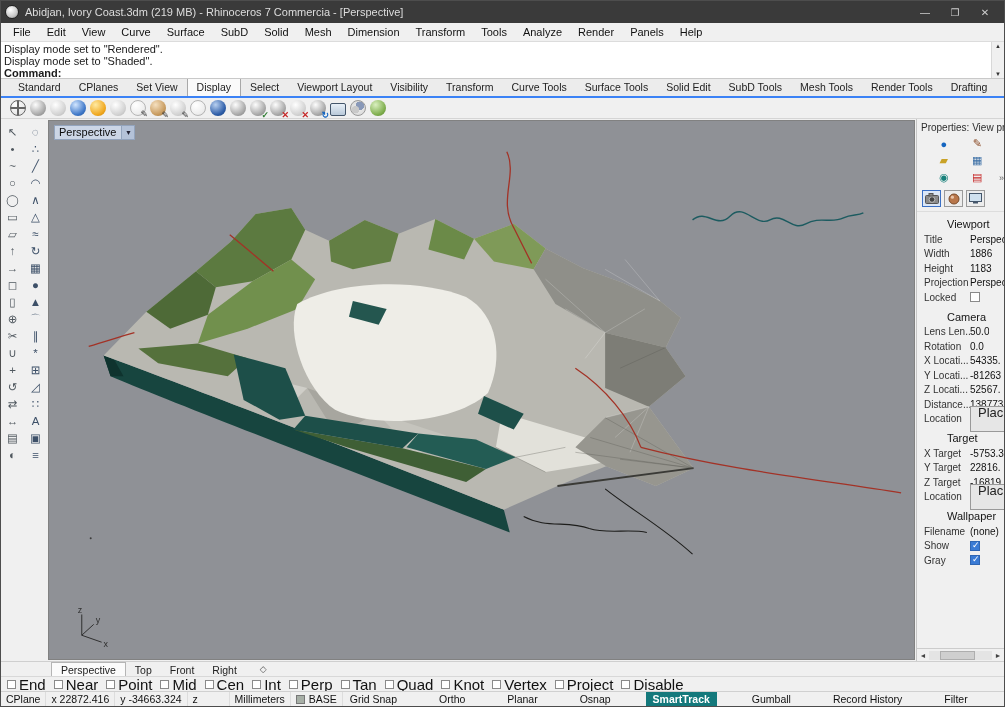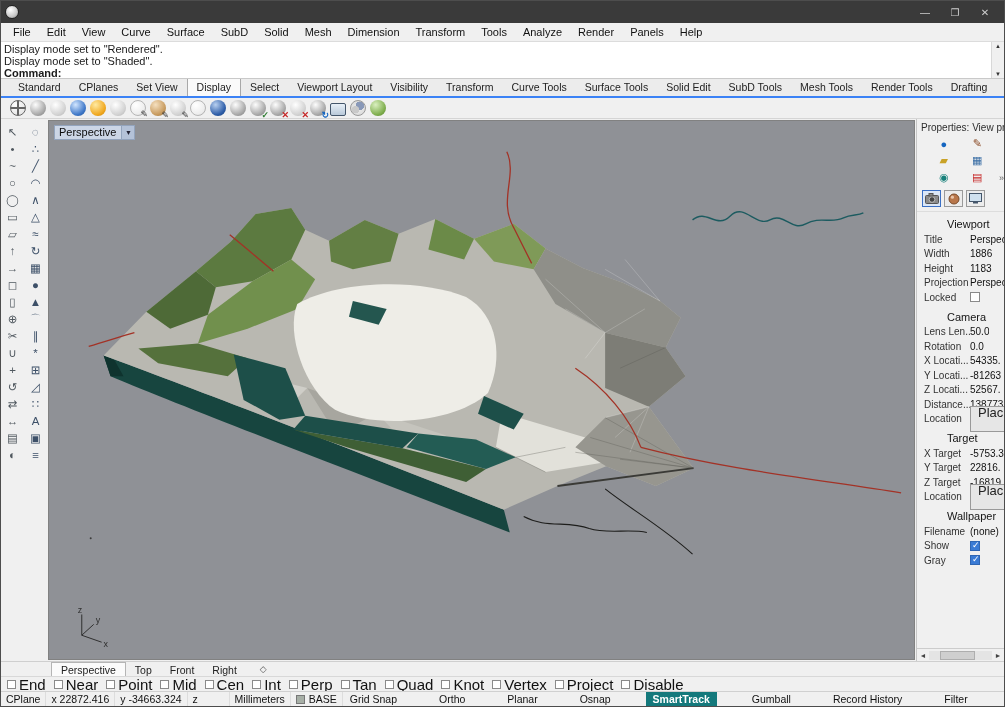--- a/index.html
+++ b/index.html
@@ -115,20 +115,21 @@
   .stoggle { padding:0 7px; height:100%; display:flex; align-items:center; color:#111; }
   .stoggle.on { background:#14797c; color:#ffffff; font-weight:bold; }
 </style>
 </head>
 <body>
 
 <div class="window">
 
   <div class="titlebar">
     <span class="rhino-logo"></span>
+    <span class="title">Abidjan, Ivory Coast.3dm (219 MB) - Rhinoceros 7 Commercia - [Perspective]</span>
     <span class="win-controls">
       <span class="win-btn">—</span>
       <span class="win-btn">❐</span>
       <span class="win-btn">✕</span>
     </span>
   </div>
 
   <div class="menubar">
     <span class="menu-item">File</span>
       <span class="menu-item">Edit</span>

